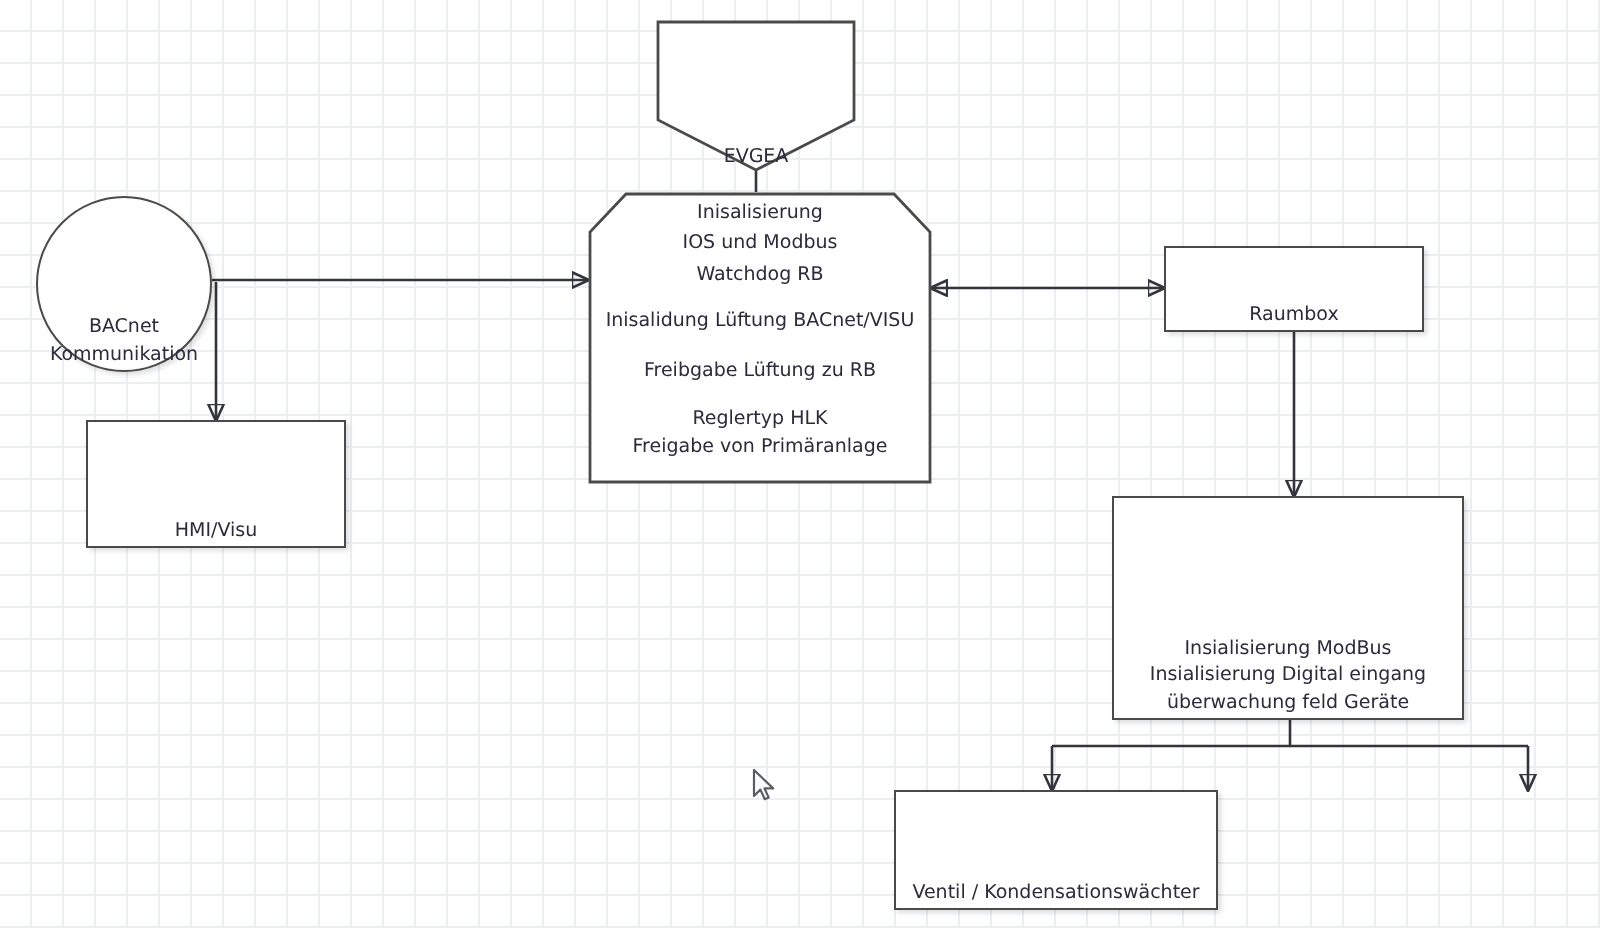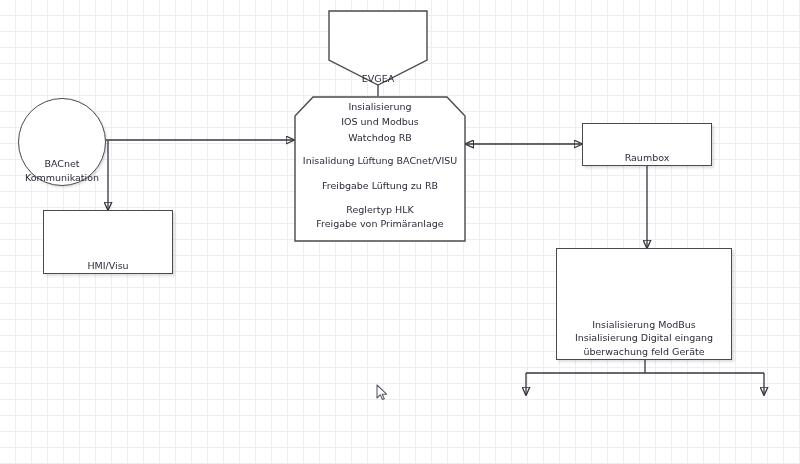--- a/index.html
+++ b/index.html
@@ -151,21 +151,21 @@
     <span class="lbl">BACnet
 Kommunikation</span>
   </div>
 
   <div class="node chamfer" style="left:294px; top:96px; width:172px; height:146px;">
     <svg width="172" height="146" viewBox="0 0 172 146">
       <path d="M19,1 L153,1 L171,20 L171,145 L1,145 L1,20 Z" fill="#ffffff" stroke="#4a4a4a" stroke-width="1.4"></path>
     </svg>
     <div class="inner">
       <div class="grp1">
-        <span class="line l1">Insialisierung</span>
+        <span class="line l1">Inisalisierung</span>
         <span class="line l1">IOS und Modbus</span>
         <span class="line">Watchdog RB</span>
       </div>
       <div>
         <span class="line" style="margin-bottom:11px">Inisalidung Lüftung BACnet/VISU</span>
         <span class="line" style="margin-bottom:11px">Freibgabe Lüftung zu RB</span>
         <span class="line">Reglertyp HLK</span>
         <span class="line" style="margin-bottom:11px">Freigabe von Primäranlage</span>
       </div>
     </div>
@@ -178,19 +178,22 @@
   <div class="node" style="left:582px; top:123px; width:130px; height:43px;">
     <span class="lbl">Raumbox</span>
   </div>
 
   <div class="node" style="left:556px; top:248px; width:176px; height:112px;">
     <span class="lbl">Insialisierung ModBus
 Insialisierung Digital eingang
 überwachung feld Geräte</span>
   </div>
 
+  <div class="node" style="left:447px; top:395px; width:162px; height:60px;">
+    <span class="lbl">Ventil / Kondensationswächter</span>
+  </div>
 
 
   <svg class="cursor" style="left:376px; top:384px;" viewBox="0 0 12 18">
     <path d="M1,1 L1,14 L4.2,10.8 L6.4,15.6 L8.3,14.7 L6.2,10.2 L10.6,10.2 Z" fill="#ffffff" stroke="#5c5c66" stroke-width="1.1" stroke-linejoin="round"></path>
   </svg>
 
 </div>
 
 </body></html>

